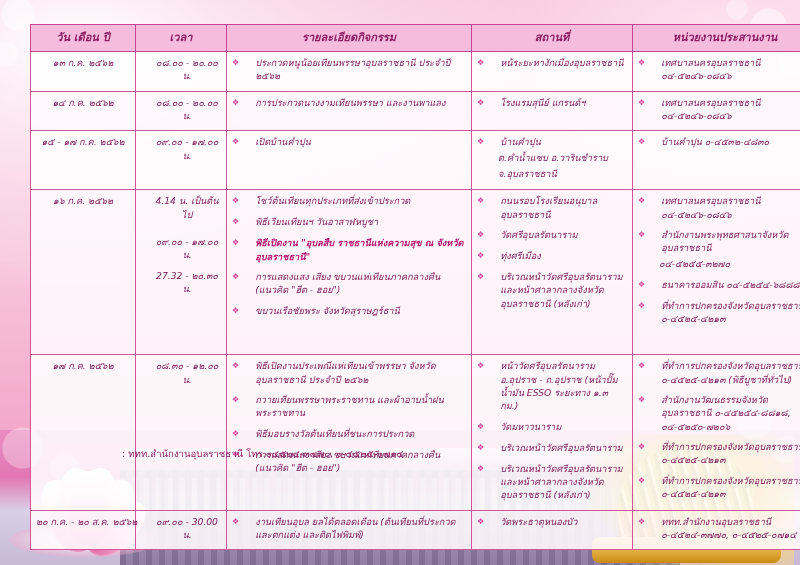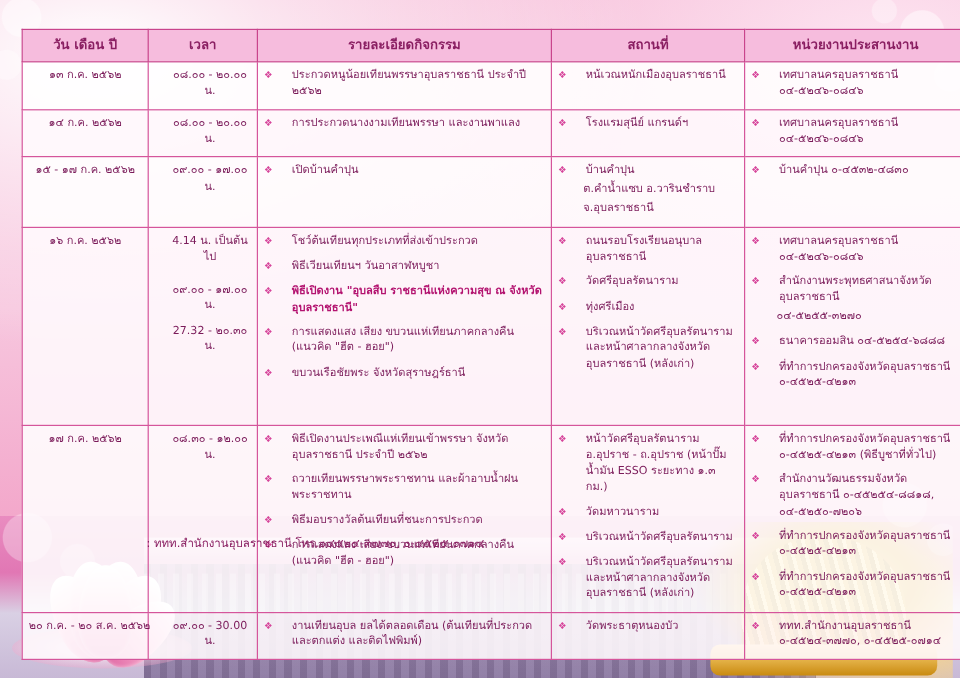--- a/index.html
+++ b/index.html
@@ -93,21 +93,21 @@
   .fl-bl{left:0;bottom:84px;width:190px;height:110px;
     background:
       radial-gradient(circle at 12% 70%, rgba(255,255,255,.55) 0 20px, rgba(255,255,255,0) 21px),
       radial-gradient(circle at 34% 88%, rgba(255,255,255,.45) 0 14px, rgba(255,255,255,0) 15px);}
   .fl-br{right:6px;bottom:96px;width:200px;height:120px;
     background:
       radial-gradient(circle at 80% 60%, rgba(255,255,255,.45) 0 18px, rgba(255,255,255,0) 19px),
       radial-gradient(circle at 96% 84%, rgba(255,255,255,.4) 0 13px, rgba(255,255,255,0) 14px);}
 
   
-  .sheet{position:absolute;left:18px;top:24px;width:742px;}
+  .sheet{position:absolute;left:30px;top:24px;width:742px;font-style:italic;}
   table{border-collapse:collapse;width:742px;table-layout:fixed;background:rgba(255,255,255,.72);}
   th,td{
     border:1px solid #d5559b;
     vertical-align:top;
     padding:4px 5px 6px 5px;
     font-size:9.2px;
     line-height:1.45;
     color:#7b1b5a;
   }
   thead th{
@@ -193,21 +193,21 @@
               <div class="line">
                 <span class="bullet">❖</span>
                 <span class="line-txt">ประกวดหนูน้อยเทียนพรรษาอุบลราชธานี ประจำปี ๒๕๖๒</span>
               </div>
             </div>
           </td>
           <td class="c-place">
             <div>
               <div class="line">
                 <span class="bullet">❖</span>
-                <span class="line-txt">หน้เวณหนักเมืองอุบลราชธานี</span>
+                <span class="line-txt">หน้ระยะทางักเมืองอุบลราชธานี</span>
               </div>
             </div>
           </td>
           <td class="c-org">
             <div>
               <div class="line">
                 <span class="bullet">❖</span>
                 <span class="line-txt">เทศบาลนครอุบลราชธานี ๐๔-๕๒๔๖-๐๘๔๖</span>
               </div>
             </div>

